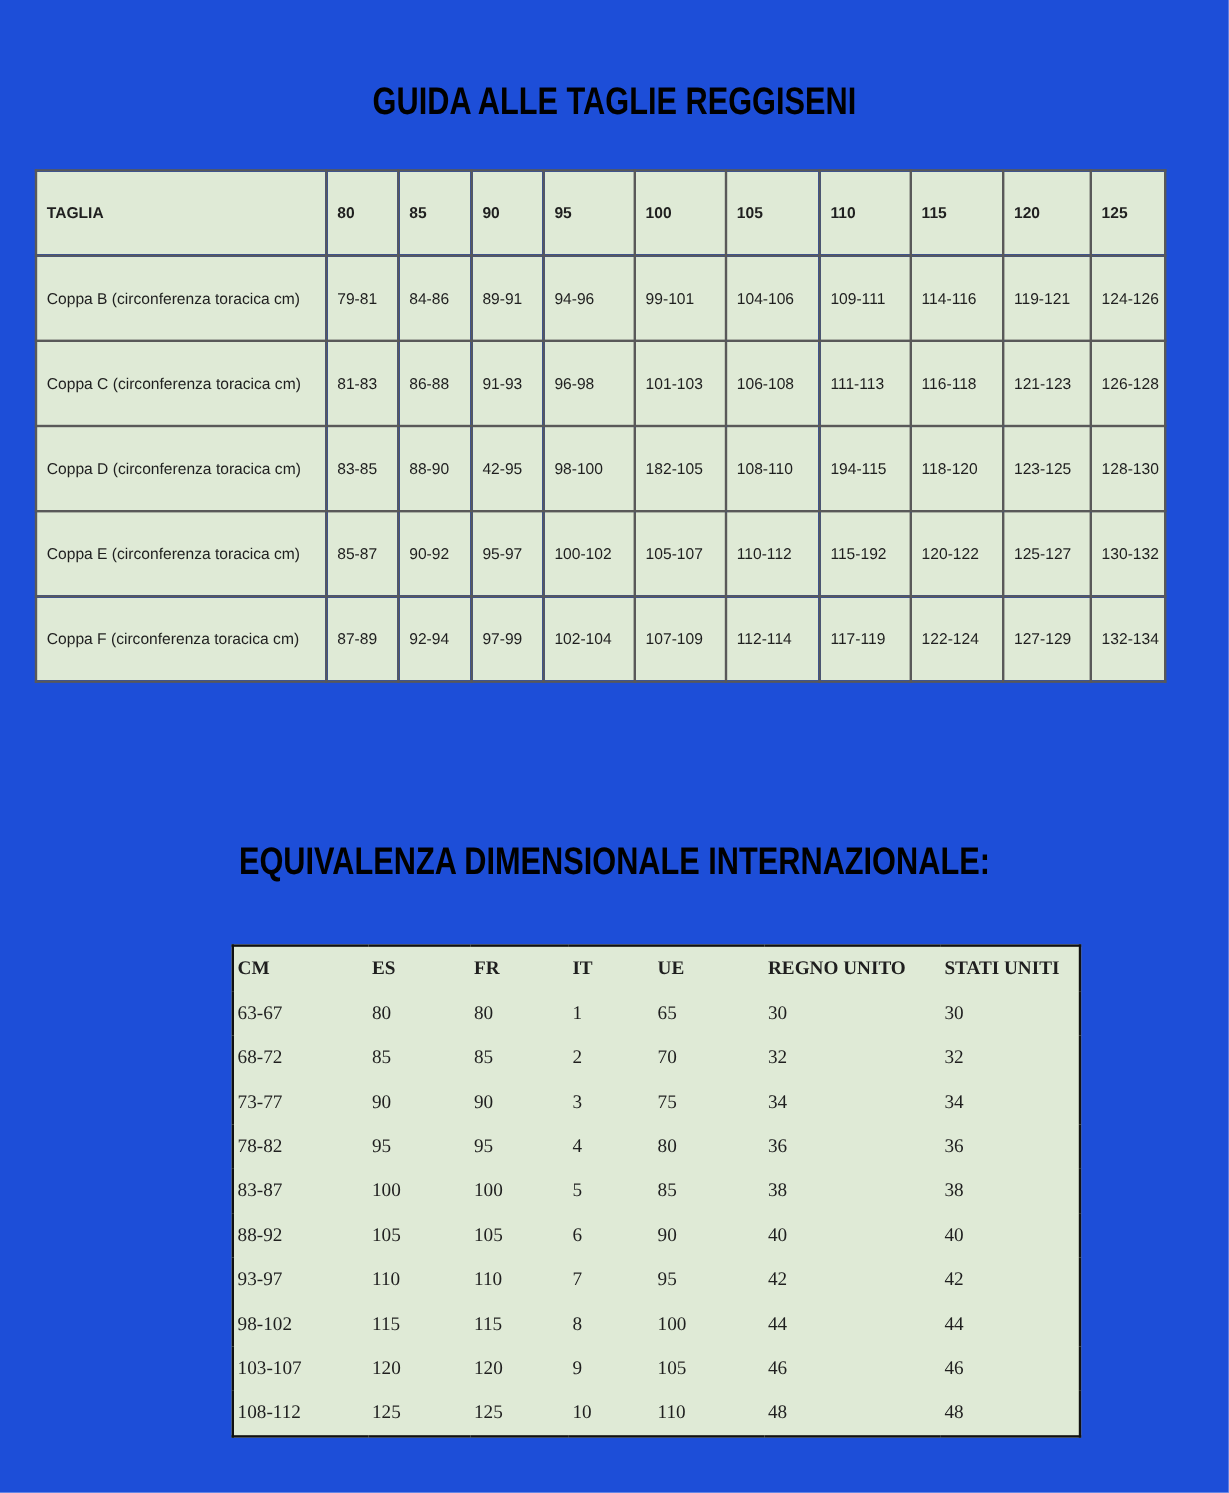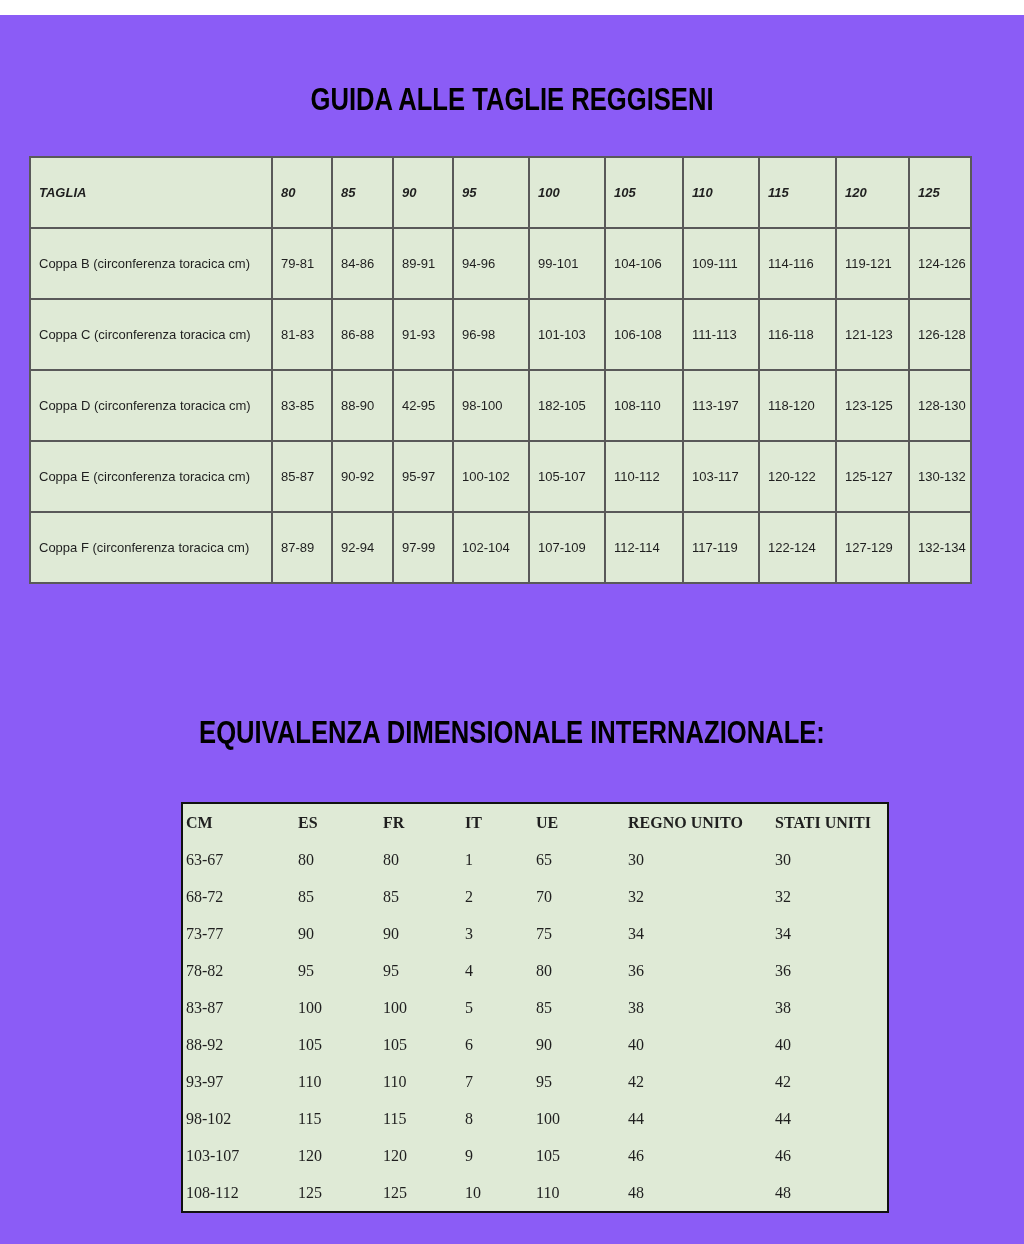--- a/index.html
+++ b/index.html
@@ -3,21 +3,21 @@
 <meta charset="utf-8">
 <style>
   html,body{margin:0;padding:0;}
   body{
     width:1024px;height:1244px;
     background:#ffffff;
     font-family:"Liberation Sans",sans-serif;
     position:relative;
     color:#1f1f1f;
   }
-  .page{position:absolute;inset:0;background:#8b5cf6;overflow:hidden;margin-top:15px;}
+  .page{position:absolute;inset:0;background:#1d4ed8;overflow:hidden;}
 
   .doc-title{
     position:absolute;left:0;width:1024px;margin:0;
     text-align:center;font-weight:bold;color:#000;
     font-size:32px;line-height:36px;
     transform:scaleX(0.8);
     white-space:nowrap;
   }
   .title1{top:66px;}
   .title2{top:699px;}
@@ -30,25 +30,25 @@
   table.t1 td{
     background:var(--cell-green,#dfead6);
     border:2px solid var(--t1-border,#595959);
     height:69px;
     font-size:13px;
     padding:0 2px 0 8px;
     vertical-align:middle;
     white-space:nowrap;
     overflow:hidden;
   }
-  table.t1 tr.hdr td{font-weight:bold;font-style:italic;}
+  table.t1 tr.hdr td{font-weight:bold;}
 
   
   table.t2{
-    position:absolute;left:181px;top:787px;
+    position:absolute;left:193px;top:787px;
     width:706px;table-layout:fixed;border-collapse:collapse;
     background:var(--cell-green,#dfead6);
     border:2px solid var(--t2-border,#111111);
     font-family:"Liberation Serif",serif;
   }
   table.t2 td{
     height:37px;
     font-size:16px;
     padding:0 0 0 3px;
     vertical-align:middle;
@@ -118,34 +118,34 @@
           <td>126-128</td>
         </tr>
         <tr>
           <td>Coppa D (circonferenza toracica cm)</td>
           <td>83-85</td>
           <td>88-90</td>
           <td>42-95</td>
           <td>98-100</td>
           <td>182-105</td>
           <td>108-110</td>
-          <td>113-197</td>
+          <td>194-115</td>
           <td>118-120</td>
           <td>123-125</td>
           <td>128-130</td>
         </tr>
         <tr>
           <td>Coppa E (circonferenza toracica cm)</td>
           <td>85-87</td>
           <td>90-92</td>
           <td>95-97</td>
           <td>100-102</td>
           <td>105-107</td>
           <td>110-112</td>
-          <td>103-117</td>
+          <td>115-192</td>
           <td>120-122</td>
           <td>125-127</td>
           <td>130-132</td>
         </tr>
         <tr>
           <td>Coppa F (circonferenza toracica cm)</td>
           <td>87-89</td>
           <td>92-94</td>
           <td>97-99</td>
           <td>102-104</td>

